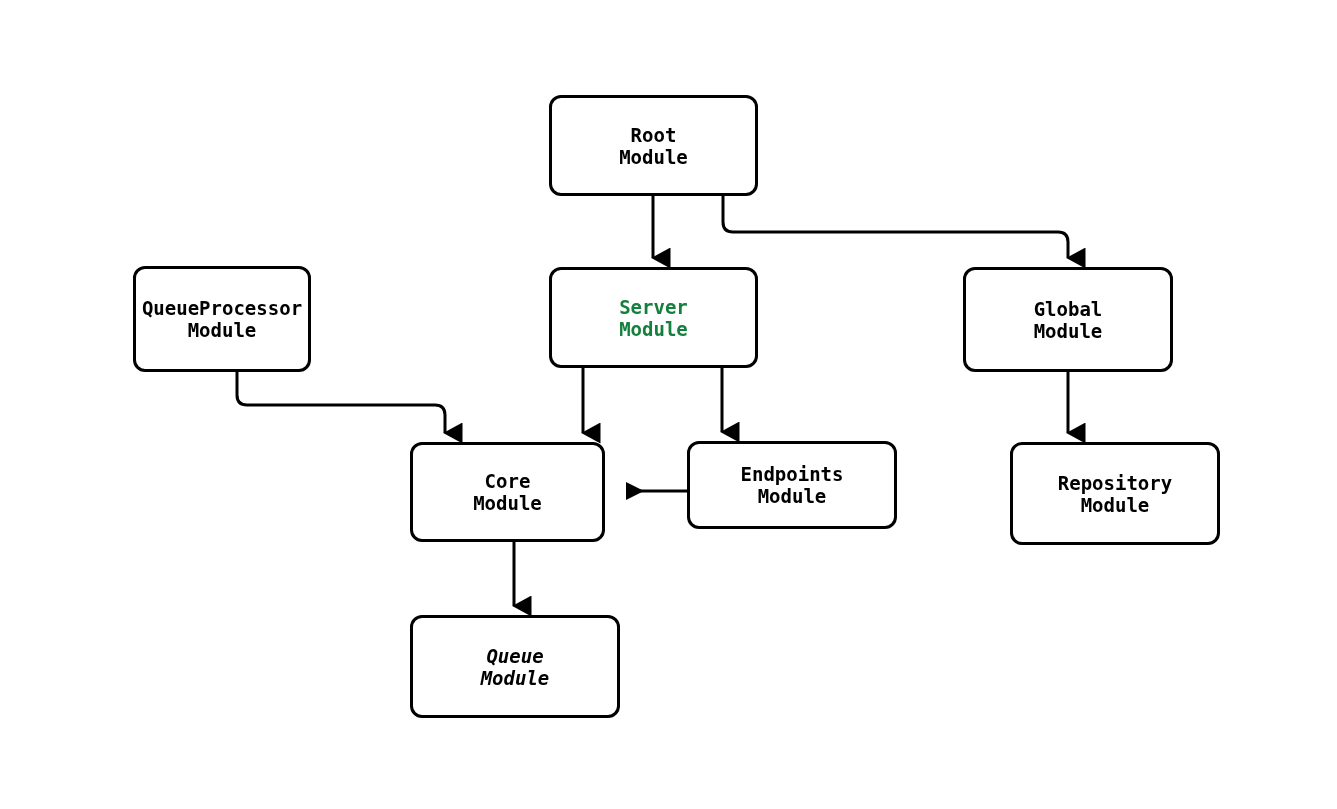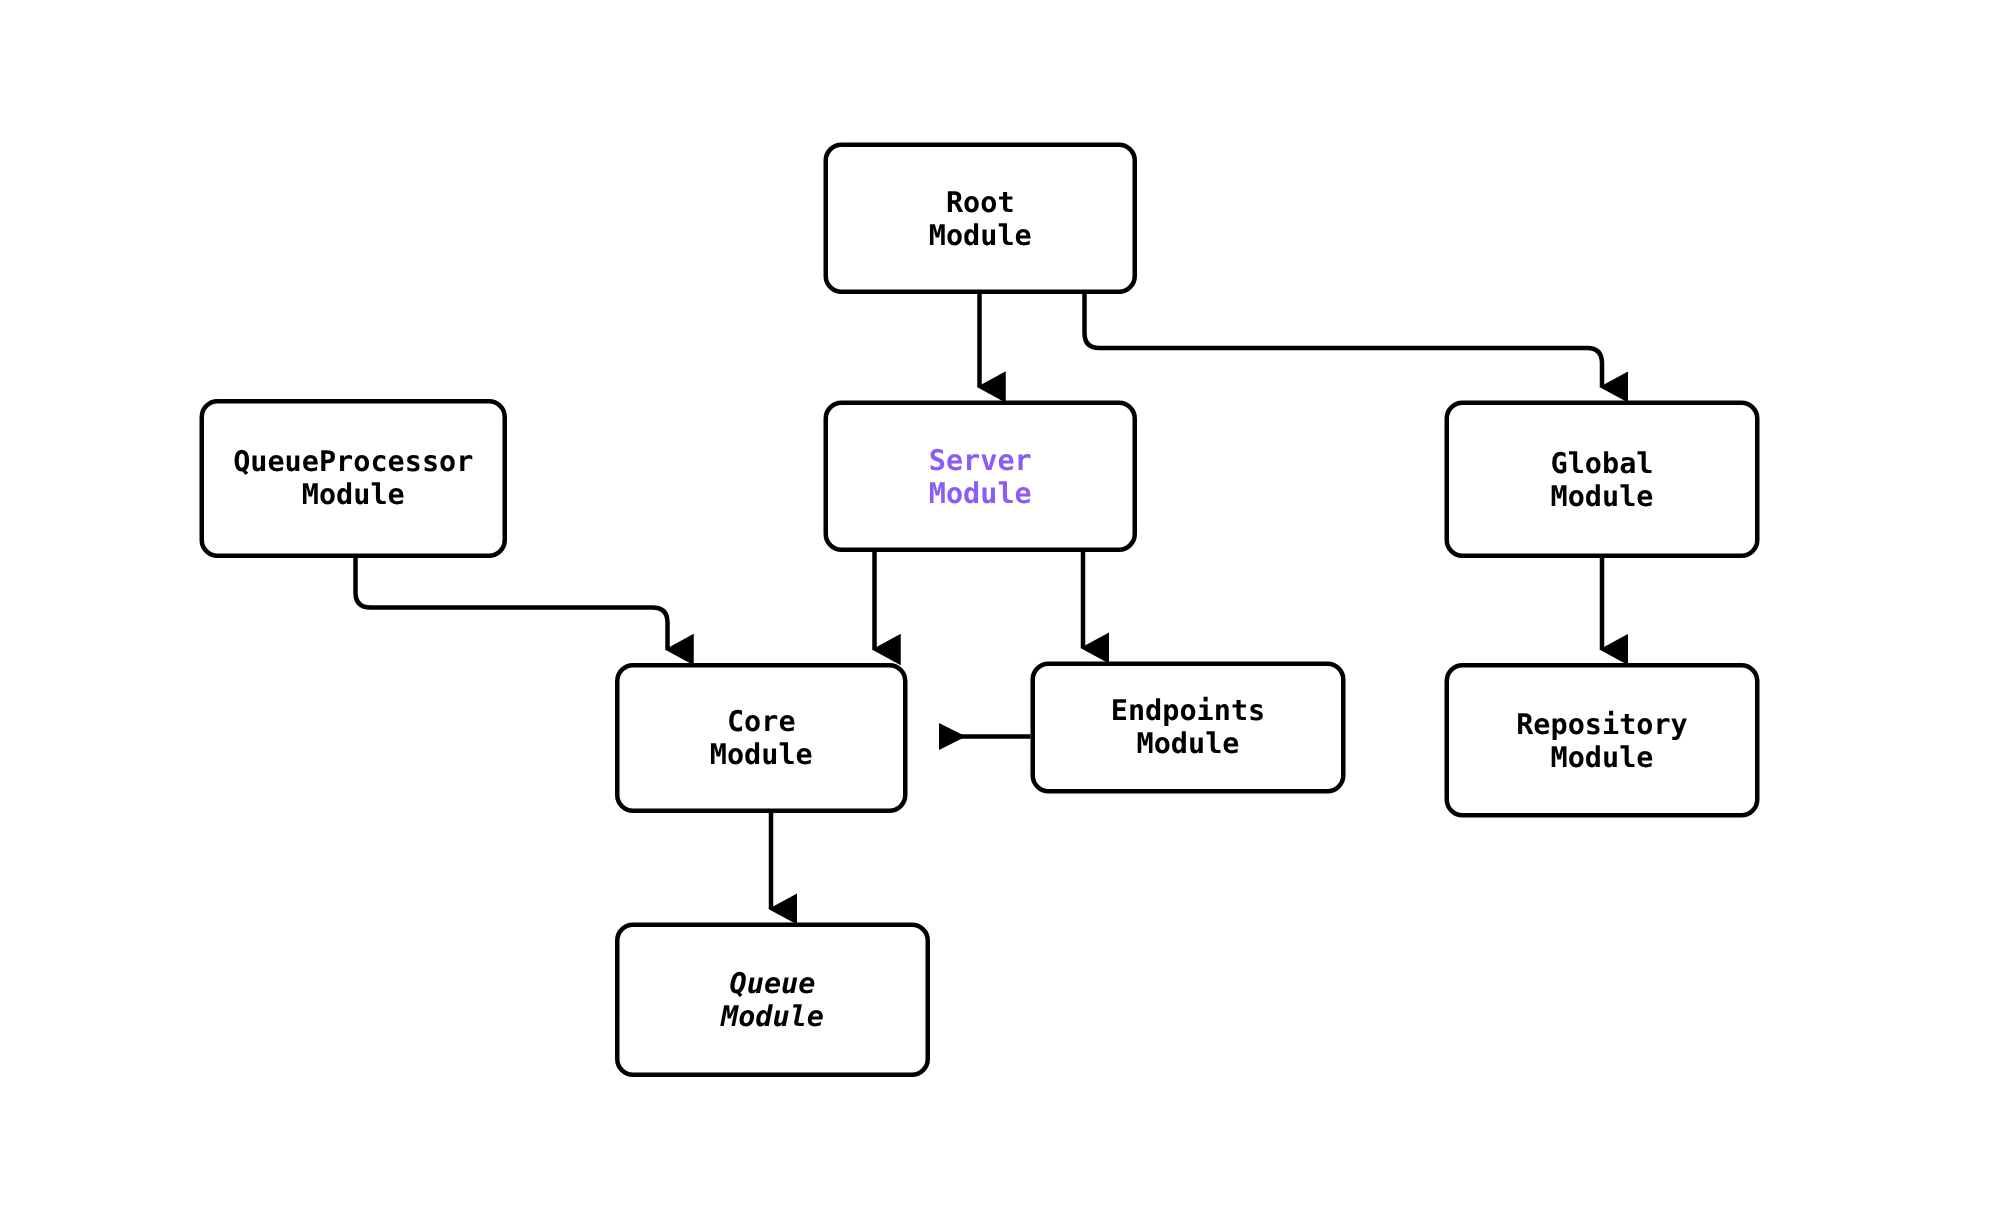--- a/index.html
+++ b/index.html
@@ -73,41 +73,41 @@
         <path d="M 687,491 L 629,491" stroke="#000000" marker-end="url(#arrow-head)"></path>
         <path d="M 514,542 L 514,606" stroke="#000000" marker-end="url(#arrow-down)"></path>
       </g>
   </svg>
 
   <div id="nodes">
       <div class="node" style="left: 549px; top: 95px; width: 209px; height: 101px; border-color: rgb(0, 0, 0); color: rgb(0, 0, 0);">
         <span class="node-line">Root</span>
         <span class="node-line">Module</span>
       </div>
-      <div class="node" style="left: 133px; top: 266px; width: 205px; height: 106px; border-color: rgb(0, 0, 0); color: rgb(0, 0, 0);">
+      <div class="node" style="left: 133px; top: 266px; width: 178px; height: 106px; border-color: rgb(0, 0, 0); color: rgb(0, 0, 0);">
         <span class="node-line">QueueProcessor</span>
         <span class="node-line">Module</span>
       </div>
-      <div class="node" style="left: 549px; top: 267px; width: 209px; height: 101px; border-color: rgb(0, 0, 0); color: #8b5cf6;">
+      <div class="node" style="left: 549px; top: 267px; width: 209px; height: 101px; border-color: rgb(0, 0, 0); color: #15803d;">
         <span class="node-line">Server</span>
         <span class="node-line">Module</span>
       </div>
       <div class="node" style="left: 963px; top: 267px; width: 210px; height: 105px; border-color: rgb(0, 0, 0); color: rgb(0, 0, 0);">
         <span class="node-line">Global</span>
         <span class="node-line">Module</span>
       </div>
       <div class="node" style="left: 410px; top: 442px; width: 195px; height: 100px; border-color: rgb(0, 0, 0); color: rgb(0, 0, 0);">
         <span class="node-line">Core</span>
         <span class="node-line">Module</span>
       </div>
       <div class="node" style="left: 687px; top: 441px; width: 210px; height: 88px; border-color: rgb(0, 0, 0); color: rgb(0, 0, 0);">
         <span class="node-line">Endpoints</span>
         <span class="node-line">Module</span>
       </div>
-      <div class="node" style="left: 963px; top: 442px; width: 210px; height: 103px; border-color: rgb(0, 0, 0); color: rgb(0, 0, 0);">
+      <div class="node" style="left: 1010px; top: 442px; width: 210px; height: 103px; border-color: rgb(0, 0, 0); color: rgb(0, 0, 0);">
         <span class="node-line">Repository</span>
         <span class="node-line">Module</span>
       </div>
       <div class="node" style="left: 410px; top: 615px; width: 210px; height: 103px; border-color: rgb(0, 0, 0); color: rgb(0, 0, 0); font-style: italic;">
         <span class="node-line">Queue</span>
         <span class="node-line">Module</span>
       </div>
     </div>
 
 </div>

